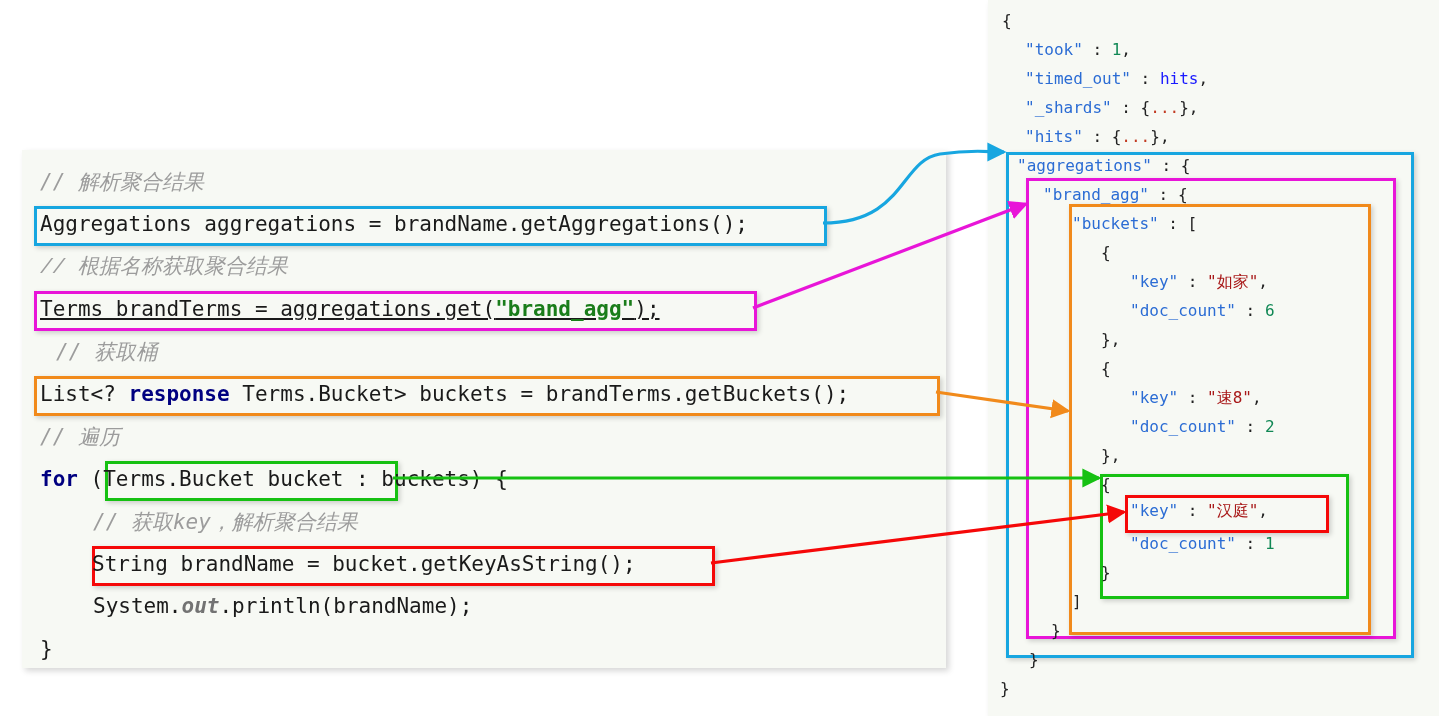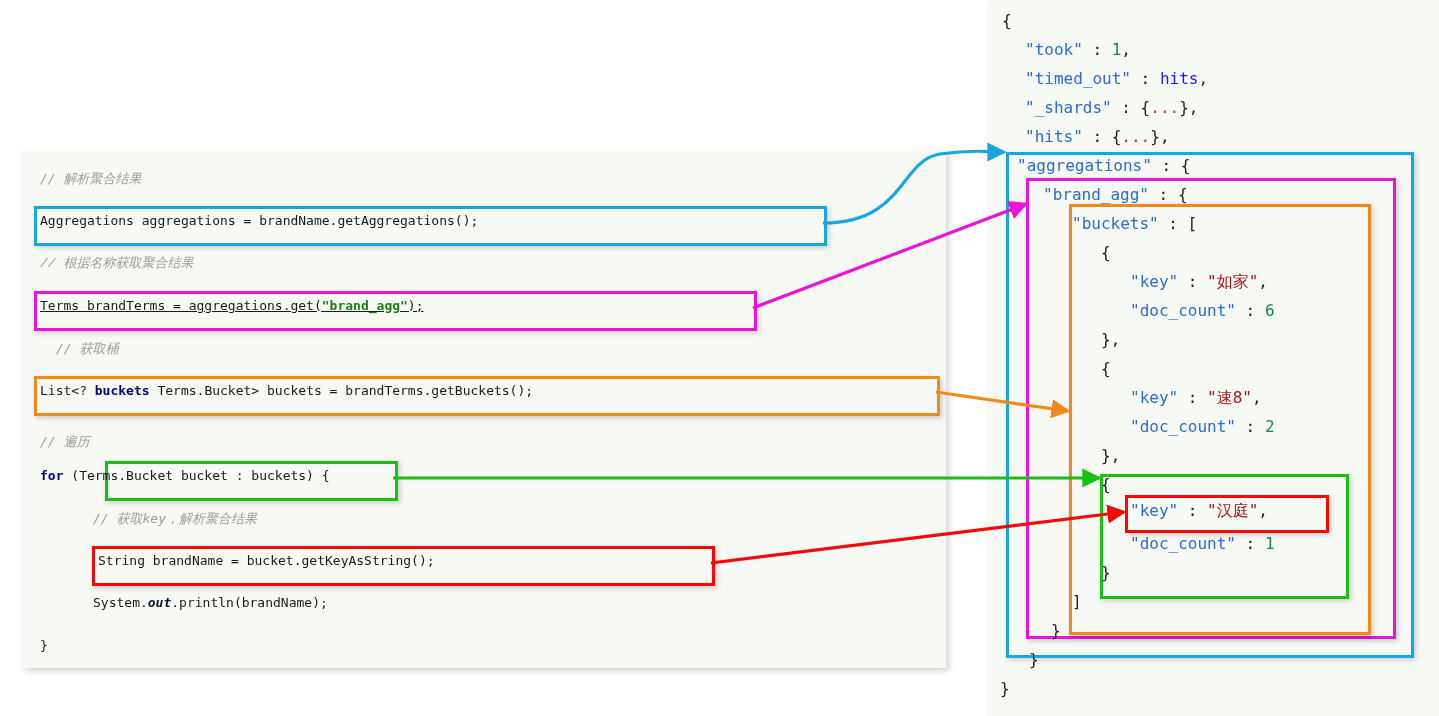--- a/index.html
+++ b/index.html
@@ -10,28 +10,28 @@
   }
   .panel{
     position:absolute;background:#f7f9f4;
     box-shadow:3px 3px 6px rgba(0,0,0,0.16);
   }
   #code-panel{left:22px;top:150px;width:924px;height:518px;}
   #json-panel{left:988px;top:0px;width:451px;height:716px;}
 
   .ln{
     position:absolute;white-space:pre;
-    font-size:13px;line-height:1;
+    font-size:21px;line-height:1;
     color:#1a1a1a;
     font-family:"DejaVu Sans Mono","Liberation Mono",monospace;
   }
   .cmt{color:#9c9c9c;font-style:italic;}
   .kw{color:#000080;font-weight:bold;}
   .str-green{color:#1a7d1a;font-weight:bold;}
-  .fld{color:#0f172a;font-weight:bold;font-style:italic;}
+  .fld{color:#737373;font-weight:bold;font-style:italic;}
 
   .jln{
     position:absolute;white-space:pre;
     font-size:16px;line-height:1;
     color:#222;
     font-family:"DejaVu Sans Mono","Liberation Mono",monospace;
   }
   .jkey{color:#2b6cd4;}
   .jbool{color:#1a1aff;}
   .jnum{color:#118855;}
@@ -62,29 +62,29 @@
 <div class="ln cmt" style="left:40px;top:172px;">// 解析聚合结果</div>
 
 <div class="ln" style="left:40px;top:214px;"><span>Aggregations aggregations = brandName.getAggregations();</span></div>
 
 <div class="ln cmt" style="left:40px;top:257px;font-family:Liberation Mono, monospace;">// 根据名称获取聚合结果</div>
 
 <div class="ln" style="left:40px;top:299px;text-decoration:underline;">Terms brandTerms = aggregations.get(<span class="str-green">"brand_agg"</span>);</div>
 
 <div class="ln cmt" style="left:56px;top:342px;">// 获取桶</div>
 
-<div class="ln" style="left:40px;top:384px;">List&lt;? <span class="kw">buckets</span> Terms.Bucket&gt; buckets = brandTerms.getBuckets();</div>
+<div class="ln" style="left:40px;top:384px;">List&lt;? <span class="kw">response</span> Terms.Bucket&gt; buckets = brandTerms.getBuckets();</div>
 
-<div class="ln cmt" style="left:40px;top:427px;margin-top:8px;">// 遍历</div>
+<div class="ln cmt" style="left:40px;top:427px;">// 遍历</div>
 
 <div class="ln" style="left:40px;top:469px;"><span class="kw">for</span> (Terms.Bucket bucket : buckets) {</div>
 
 <div class="ln cmt" style="left:93px;top:512px;">// 获取key，解析聚合结果</div>
 
-<div class="ln" style="left:98px;top:554px;"><span>String brandName = bucket.getKeyAsString();</span></div>
+<div class="ln" style="left:92px;top:554px;"><span>String brandName = bucket.getKeyAsString();</span></div>
 
 <div class="ln" style="left:93px;top:596px;">System.<span class="fld">out</span>.println(brandName);</div>
 
 <div class="ln" style="left:40px;top:639px;">}</div>
 
 <div class="panel" id="json-panel"></div>
 
 <div class="hl b-blue" style="left:1006px;top:152px;width:402px;height:500px;"></div>
 <div class="hl b-mag" style="left:1026px;top:178px;width:364px;height:455px;"></div>
 <div class="hl b-org" style="left:1069px;top:204px;width:296px;height:425px;"></div>

